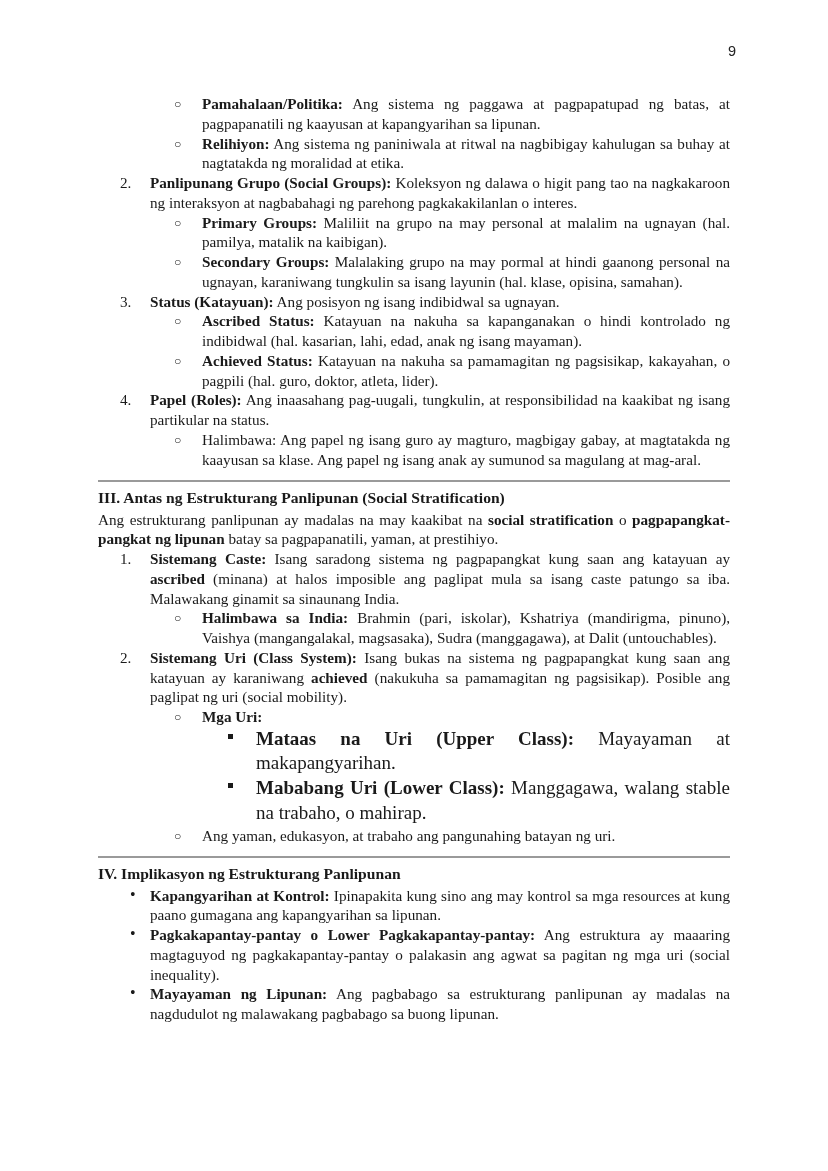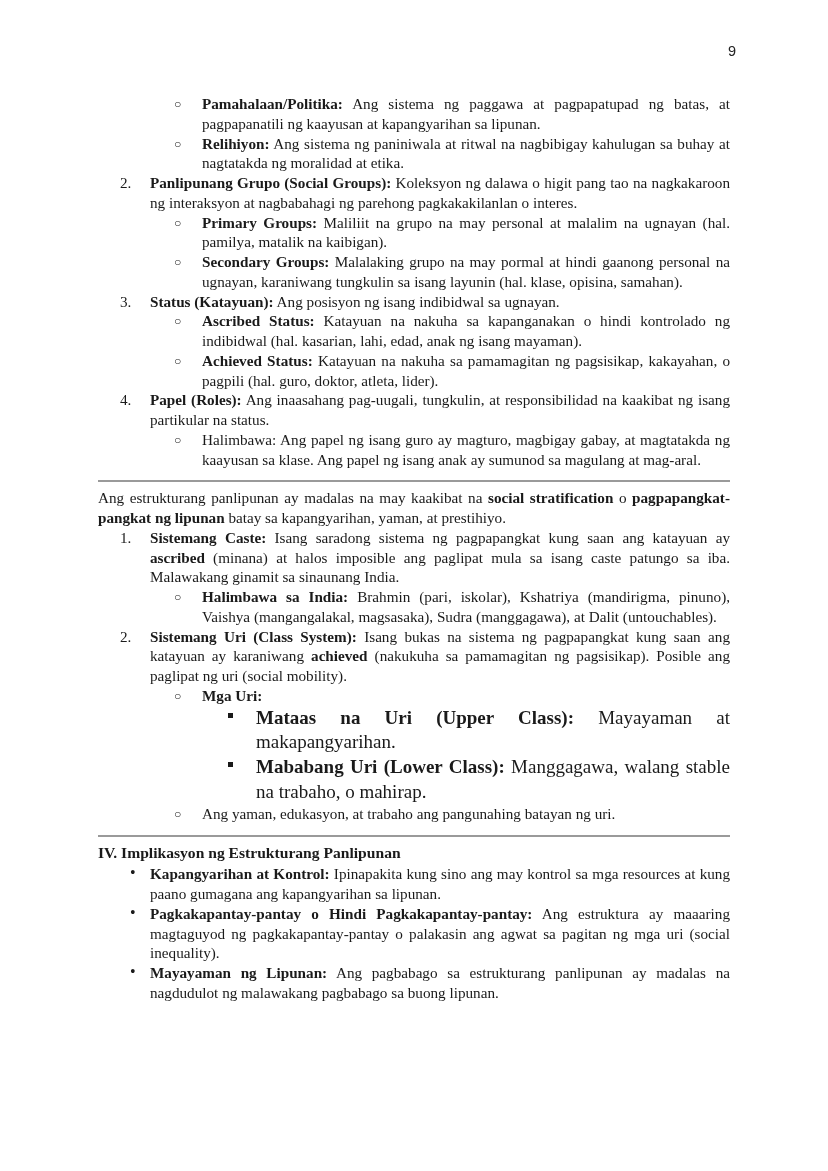--- a/index.html
+++ b/index.html
@@ -197,21 +197,22 @@
     </ol>
     <ul class="lvl2">
       <li>
         <span class="marker">○</span>
         <span>Halimbawa: Ang papel ng isang guro ay magturo, magbigay gabay, at magtatakda ng kaayusan sa klase. Ang papel ng isang anak ay sumunod sa magulang at mag-aral.</span>
       </li>
     </ul>
 
     <hr class="rule">
 
-    <p class="para"><span>Ang estrukturang panlipunan ay madalas na may kaakibat na </span><b>social stratification</b><span> o </span><b>pagpapangkat-pangkat ng lipunan</b><span> batay sa kapangyarihan, yaman, at prestihiyo.</span></p>
+    <div class="section-head">III. Antas ng Estrukturang Panlipunan (Social Stratification)</div>
+    <p class="para"><span>Ang estrukturang panlipunan ay madalas na may kaakibat na </span><b>social stratification</b><span> o </span><b>pagpapangkat-pangkat ng lipunan</b><span> batay sa pagpapanatili, yaman, at prestihiyo.</span></p>
 
     <ol class="lvl1">
       <li>
         <span class="marker">1.</span>
         <b>Sistemang Caste:</b><span> Isang saradong sistema ng pagpapangkat kung saan ang katayuan ay </span><b>ascribed</b><span> (minana) at halos imposible ang paglipat mula sa isang caste patungo sa iba. Malawakang ginamit sa sinaunang India.</span>
       </li>
     </ol>
     <ul class="lvl2">
       <li>
         <span class="marker">○</span>
@@ -251,21 +252,21 @@
     <hr class="rule">
 
     <div class="section-head">IV. Implikasyon ng Estrukturang Panlipunan</div>
     <ul class="lvlb">
       <li>
         <span class="marker">•</span>
         <b>Kapangyarihan at Kontrol:</b><span> Ipinapakita kung sino ang may kontrol sa mga resources at kung paano gumagana ang kapangyarihan sa lipunan.</span>
       </li>
       <li>
         <span class="marker">•</span>
-        <b>Pagkakapantay-pantay o Hindi Pagkakapantay-pantay:</b><span> Ang estruktura ay maaaring magtaguyod ng pagkakapantay-pantay o palakasin ang agwat sa pagitan ng mga uri (social inequality).</span>
+        <b>Pagkakapantay-pantay o Lower Pagkakapantay-pantay:</b><span> Ang estruktura ay maaaring magtaguyod ng pagkakapantay-pantay o palakasin ang agwat sa pagitan ng mga uri (social inequality).</span>
       </li>
       <li>
         <span class="marker">•</span>
         <b>Mayayaman ng Lipunan:</b><span> Ang pagbabago sa estrukturang panlipunan ay madalas na nagdudulot ng malawakang pagbabago sa buong lipunan.</span>
       </li>
     </ul>
 
   </div>
 </div>
 

